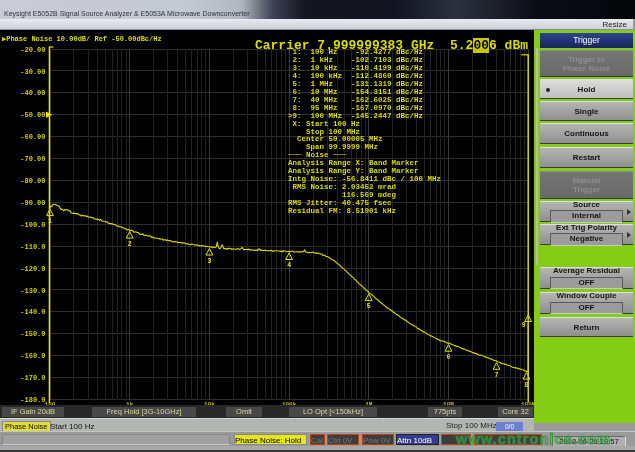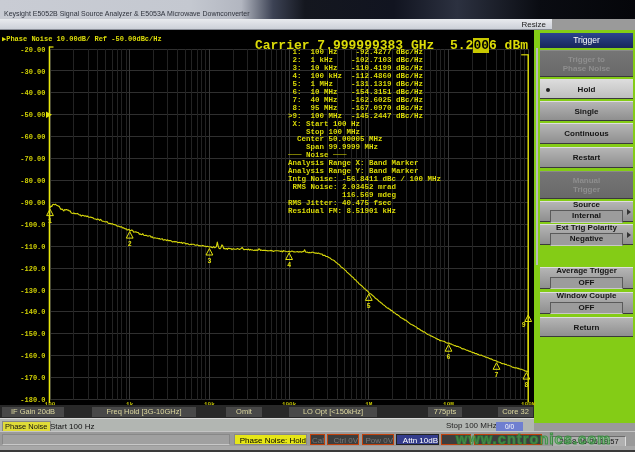--- a/index.html
+++ b/index.html
@@ -1,18 +1,18 @@
 <!DOCTYPE html>
 <html><head><meta charset="utf-8"><style>
 *{margin:0;padding:0;box-sizing:border-box}
 html,body{width:635px;height:452px;overflow:hidden;background:#9a9a9a;font-family:"Liberation Sans",sans-serif}
 .abs{position:absolute}
 #title{left:0;top:0;width:635px;height:19px;background:linear-gradient(90deg,#c9ccd4 0%,#c4c8d0 30%,#b2b6c0 38%,#3c4254 43%,#14171f 48%,#111420 62%,#2c3140 72%,#0a0c12 85%,#05060a 100%)}
 #title span{position:absolute;left:4px;top:10px;font-size:7px;color:#2e323c}
-#menu{left:0;top:19px;width:552px;height:11px;background:linear-gradient(#e8eaee,#ccd0d8);border-bottom:1px solid #8a8e98}
+#menu{left:0;top:19px;width:633px;height:11px;background:linear-gradient(#e8eaee,#ccd0d8);border-bottom:1px solid #8a8e98}
 #menu span{position:absolute;right:6px;top:1px;font-size:8px;color:#222}
 #screen{left:0;top:30px;width:534px;height:376px;background:#000}
 #panel{left:534px;top:30px;width:101px;height:393px;background:#84cc16}
 #panel .strip{position:absolute;left:1.5px;top:18px;width:2.5px;height:217px;background:#b9b9b9}
 #panel .hdr{position:absolute;left:6px;width:93px;background:linear-gradient(#2c448f,#172659);color:#fff;font-size:8.5px;text-align:center;line-height:15px}
 #panel .b{position:absolute;left:6px;width:93px;background:linear-gradient(#b5b5b5,#8f8f8f);border-top:1px solid #dedede;border-bottom:1px solid #3a3a3a;color:#151515;font-size:8px;font-weight:bold;text-align:center;display:flex;flex-direction:column;justify-content:center}
 #panel .b.sel{background:linear-gradient(#dcdcdc,#bfbfbf)}
 #panel .b.d{background:linear-gradient(#757575,#696969);border-top:1px solid #8a8a8a}
 #panel .dis{color:#8e8e8e}
 #panel .dot{position:absolute;left:6px;top:8px;width:4px;height:4px;border-radius:2px;background:#222}
@@ -24,21 +24,21 @@
 #carrier b{background:#c8c800;color:#000;font-weight:bold}
 #mklist{left:288px;top:49px;color:#d9d906;font-family:"Liberation Mono",monospace;font-size:7.5px;font-weight:bold;line-height:7.95px;white-space:pre}
 #ifbar{left:0;top:405px;width:534px;height:13px;background:#282828}
 .ifb{position:absolute;top:2px;height:10px;background:#484848;color:#ddd8a0;font-size:7.5px;line-height:10px;text-align:center}
 #tabbar{left:0;top:418px;width:534px;height:13px;background:#b2b6b2;border-top:1px solid #d8d8d8}
 #tab{position:absolute;left:2px;top:2px;height:11px;background:#e0dc38;border:1px solid #888;border-bottom:none;color:#111;font-size:7.5px;line-height:10px;padding:0 2px}
 #start{position:absolute;left:50px;top:2.5px;font-size:8px;color:#111}
 #stop{position:absolute;left:446px;top:2px;font-size:8px;color:#222}
 #zz{position:absolute;left:496px;top:2.5px;width:27px;height:9px;background:#6f7fd0;color:#fff;font-size:6.5px;text-align:center;line-height:9px}
 #status{left:0;top:431px;width:635px;height:15px;background:#9a9a9a;border-top:1px solid #c4c4c4}
-.st{position:absolute;top:1.5px;height:11px;font-size:8px;line-height:11px;text-align:right}
+.st{position:absolute;top:1.5px;height:11px;font-size:8px;line-height:11px;text-align:left}
 .dk{background:#3d3d3d;color:#777;border:1px solid #c2410c}
 #statusempty{left:2px;width:228px;background:#a0a0a0;border:1px solid #888;border-bottom-color:#c8c8c8}
 #pnhold{left:234px;width:73px;background:#e6e618;color:#000;border:1px solid #888}
 #attn{left:396px;width:43px;background:#343c8c;color:#fff;border:1px solid #222}
 #date{left:552px;top:3.5px;width:74px;height:11px;background:#b0b0b0;border:1px solid #6a6a6a;border-right-color:#ddd;border-bottom-color:#ddd;color:#111;font-size:7.5px;line-height:10px;text-align:center}
 #bot{left:0;top:446px;width:635px;height:6px;background:#a8a8a8;border-bottom:2px solid #3a3a3a}
 #wm{left:456px;top:431px;font-size:14.5px;font-weight:bold;font-family:"Liberation Sans",sans-serif;color:rgba(150,215,150,0.38);-webkit-text-stroke:1.2px rgba(40,140,50,0.75);letter-spacing:1.1px;white-space:nowrap}
 </style></head>
 <body>
 <div class="abs" id="title">
@@ -65,21 +65,21 @@
       <div class="lb">Source</div>
       <div class="vb">Internal</div>
       <span class="ar"></span>
     </div>
     <div class="b" style="top:194px;height:21px">
       <div class="lb">Ext Trig Polarity</div>
       <div class="vb">Negative</div>
       <span class="ar"></span>
     </div>
     <div class="b" style="top:237px;height:22px">
-      <div class="lb">Average Trigger</div>
+      <div class="lb">Average Residual</div>
       <div class="vb">OFF</div>
     </div>
     <div class="b" style="top:262px;height:22px">
       <div class="lb">Window Couple</div>
       <div class="vb">OFF</div>
     </div>
     <div class="b" style="top:287px;height:20px">Return</div>
   </div>
 <svg width="635" height="452" viewBox="0 0 635 452" style="position:absolute;left:0;top:0" shape-rendering="crispEdges">
 <g>

